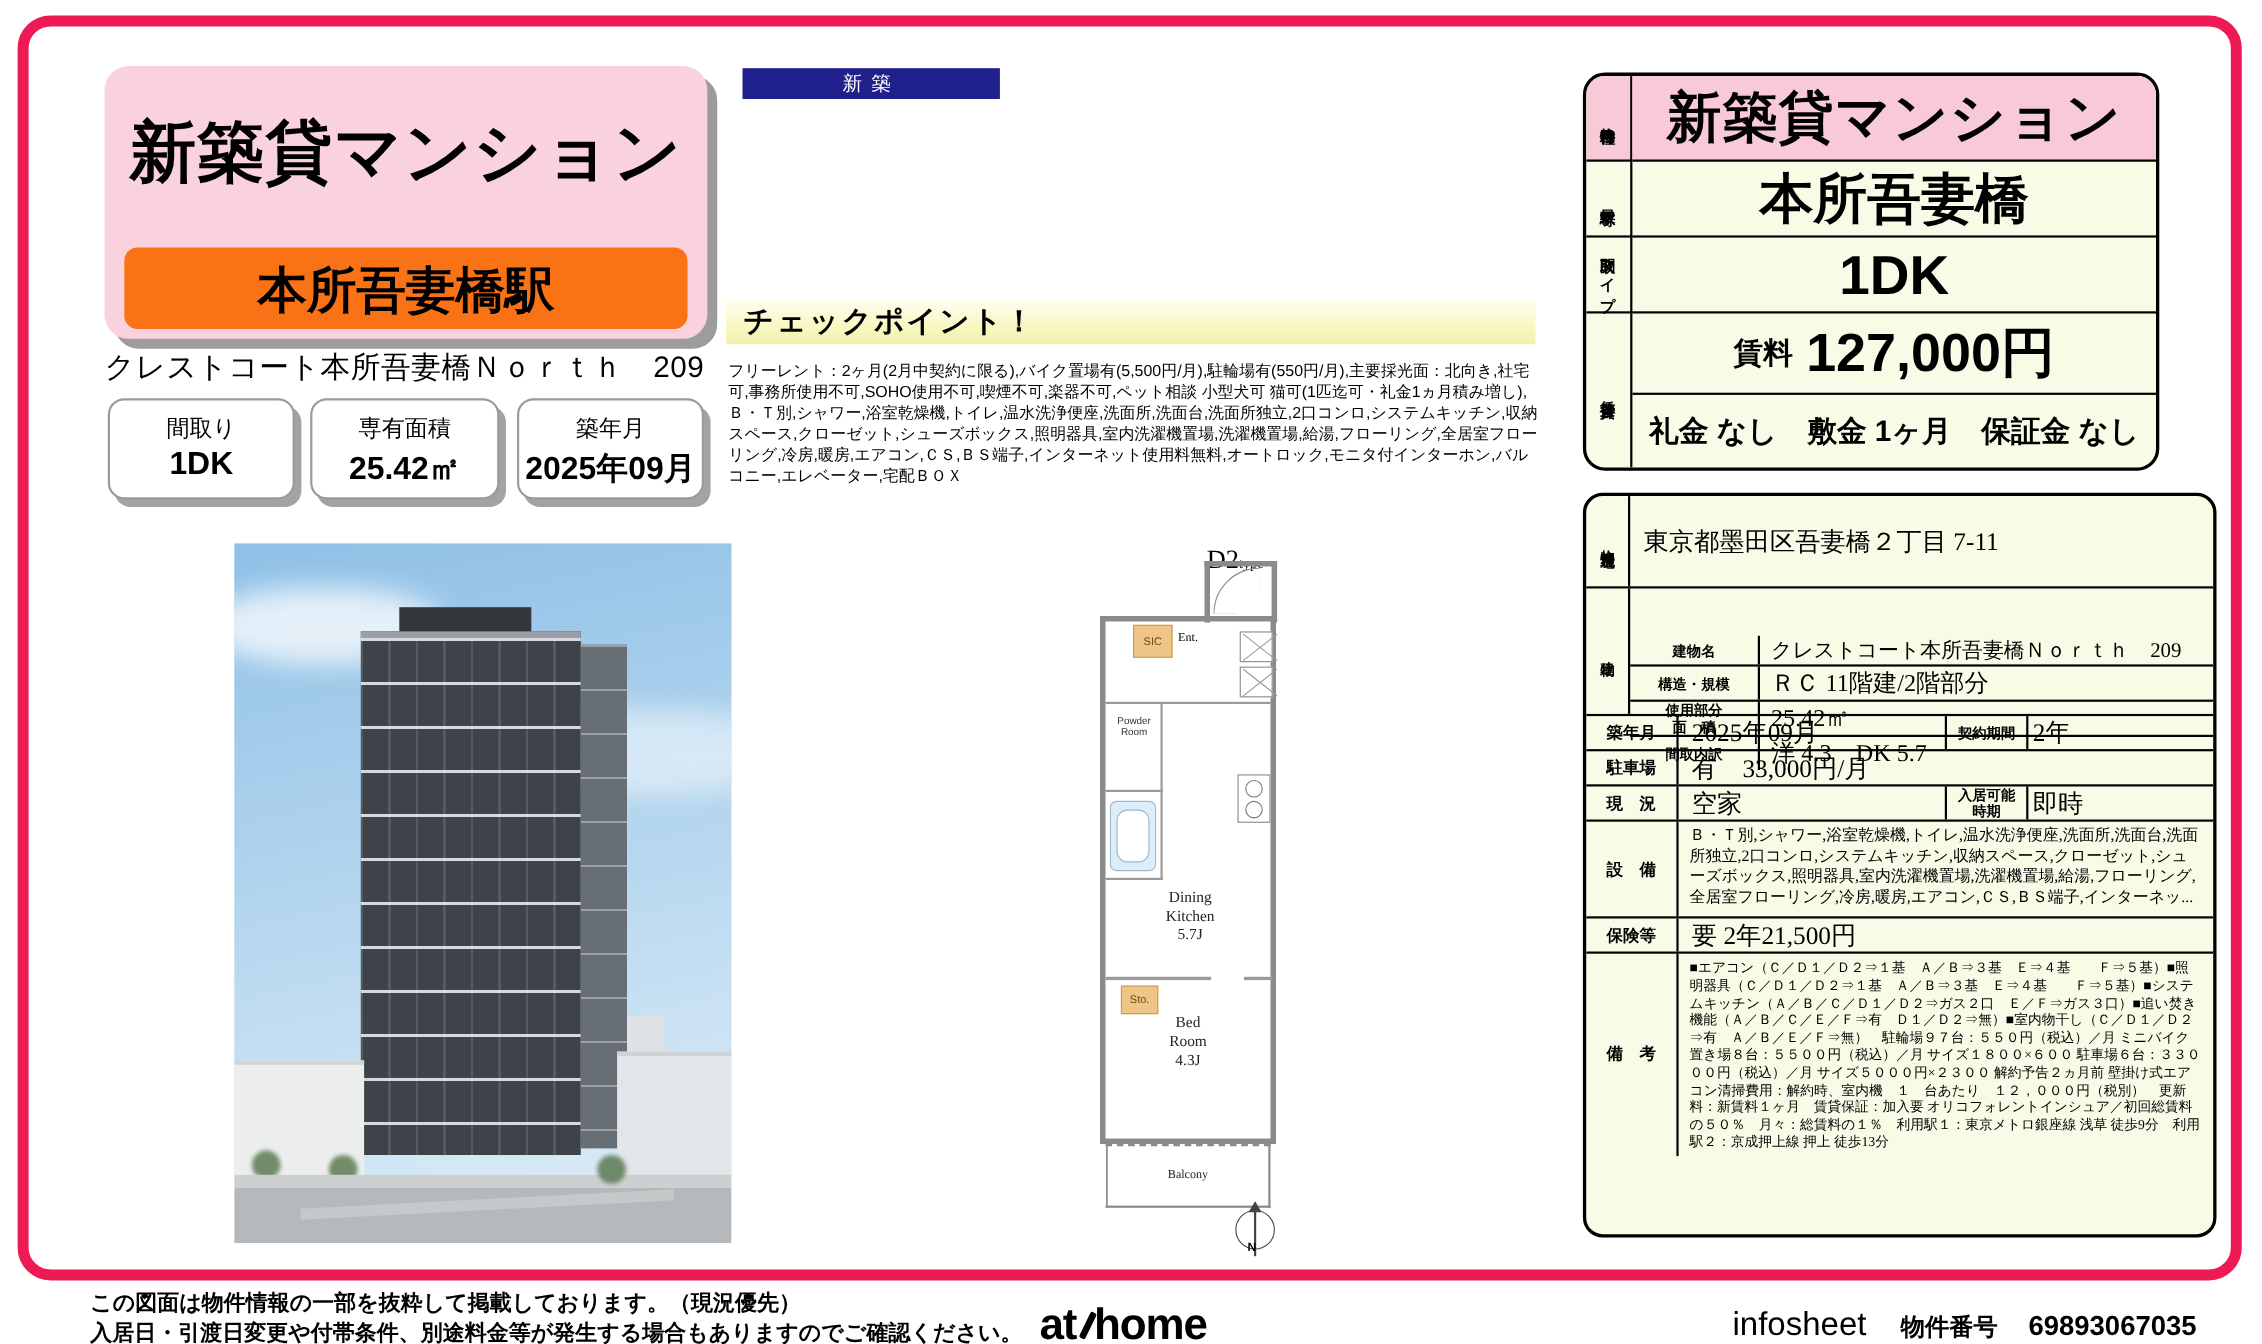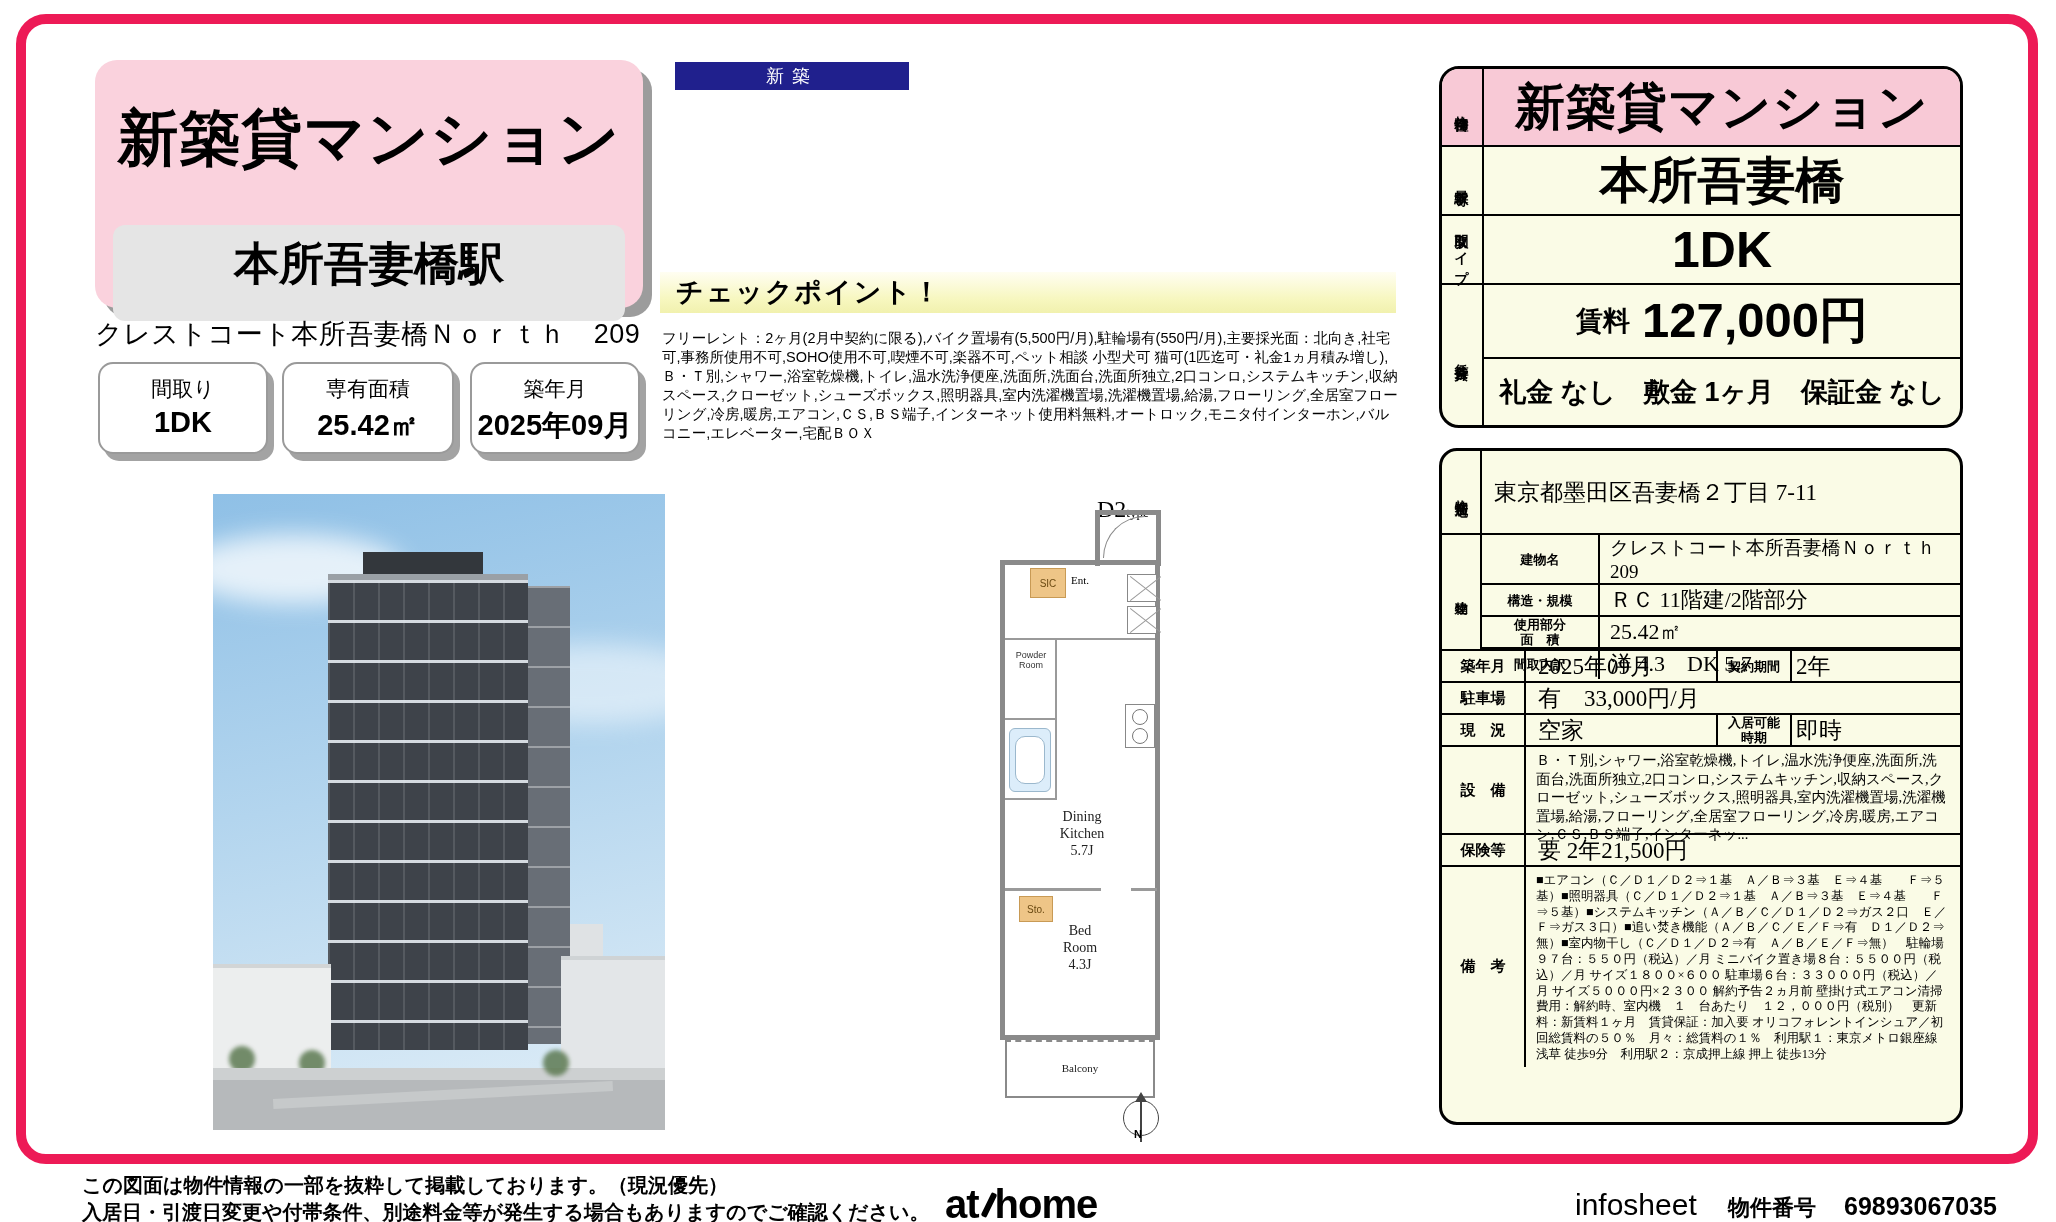--- a/index.html
+++ b/index.html
@@ -3,21 +3,21 @@
 <meta charset="utf-8">
 <style>
   html,body{margin:0;padding:0;background:#fff;}
   body{width:2056px;height:1222px;position:relative;font-family:"Liberation Sans",sans-serif;color:#000;}
   .abs{position:absolute;box-sizing:border-box;}
   
   #frame{left:16px;top:14px;width:2022px;height:1150px;border:10px solid #ed1a56;border-radius:30px;background:#fff;}
   
   #pinkbox{left:95px;top:60px;width:548px;height:248px;background:#fad2dd;border-radius:22px;box-shadow:9px 9px 0 #9c9c9c;}
   #pinkbox .title{position:absolute;left:0;top:38px;width:100%;text-align:center;font-size:61px;font-weight:700;letter-spacing:1px;}
-  #stationbox{left:113px;top:225px;width:512px;height:96px;background:#e5e5e5;border-radius:12px;}
+  #stationbox{left:113px;top:225px;width:512px;height:74px;background:#f97316;border-radius:12px;}
   #stationbox .st{width:100%;text-align:center;font-size:45px;font-weight:700;line-height:78px;}
   #bldgline{left:95px;top:316px;width:560px;font-size:27px;font-weight:500;letter-spacing:0.5px;}
   .specbox{top:362px;height:92px;background:#fff;border:2px solid #9a9a9a;border-radius:15px;box-shadow:6px 7px 0 #a3a3a3;text-align:center;}
   .specbox .lb{font-size:21px;margin-top:11px;font-weight:500;}
   .specbox .vl{font-size:29px;font-weight:700;margin-top:3px;}
   #spec0{left:98px;width:170px;} #spec1{left:282px;width:172px;} #spec2{left:470px;width:170px;}
   
   #badge{left:675px;top:62px;width:234px;height:28px;background:#20208d;color:#fff;text-align:center;font-size:18px;line-height:28px;letter-spacing:8px;}
   #cphead{left:660px;top:272px;width:736px;height:41px;background:linear-gradient(180deg,#fffef2 0%,#f7f7c0 65%,#f1f1ae 100%);}
   #cphead .h{font-size:27px;font-weight:700;line-height:41px;padding-left:16px;letter-spacing:2px;}
@@ -89,34 +89,34 @@
   .pinkc{background:#f8c9d6;}
   .bigval{font-weight:700;}
   #sum-type-val{font-size:50px;letter-spacing:1px;}
   #sum-sta-val{font-size:49px;}
   #sum-mad-val{font-size:50px;}
   #sum-rent{gap:12px;}
   #sum-rent .rlb{font-size:27px;font-weight:700;}
   #sum-rent .rvl{font-size:49px;font-weight:700;}
   #sum-terms{font-size:27px;font-weight:700;}
   
-  #dettable{left:1439px;top:448px;width:524px;height:677px;border:3px solid #000;border-radius:18px;overflow:hidden;background:#fafbe6;display:flex;flex-direction:column;}
+  #dettable{left:1439px;top:448px;width:576px;height:677px;border:3px solid #000;border-radius:18px;overflow:hidden;background:#fafbe6;display:flex;flex-direction:column;}
   .drow{display:flex;box-sizing:border-box;border-bottom:2px solid #000;flex-shrink:0;}
   .drow:last-child{border-bottom:none;flex-shrink:1;}
   .dlab-v{writing-mode:vertical-rl;text-orientation:upright;width:40px;font-size:13px;font-weight:600;display:flex;align-items:center;justify-content:center;border-right:2px solid #000;letter-spacing:1px;flex-shrink:0;box-sizing:border-box;}
   .dlab-h{width:84px;font-size:15px;font-weight:600;display:flex;align-items:center;justify-content:center;border-right:2px solid #000;flex-shrink:0;box-sizing:border-box;text-align:center;}
   .dval{flex:1;display:flex;align-items:center;font-family:"Liberation Serif",serif;font-size:23px;padding-left:12px;box-sizing:border-box;min-width:0;}
   .dlab2{width:76px;font-size:13px;font-weight:600;display:flex;align-items:center;justify-content:center;border-left:2px solid #000;border-right:2px solid #000;flex-shrink:0;box-sizing:border-box;text-align:center;line-height:15px;}
   .dval2{width:168px;display:flex;align-items:center;font-family:"Liberation Serif",serif;font-size:23px;padding-left:4px;flex-shrink:0;box-sizing:border-box;}
   #r-loc{height:84px;} #r-acc{height:74px;} #r-bldg{height:116px;} 
   #r-built,#r-fee,#r-park,#r-stat{height:32px;} #r-equip{height:88px;} #r-ins{height:32px;}
   .accwrap{flex:1;display:flex;flex-direction:column;min-width:0;}
   .accwrap .a1{height:37px;border-bottom:2px solid #000;display:flex;align-items:center;font-family:"Liberation Serif",serif;font-size:22px;padding-left:12px;box-sizing:border-box;}
   .accwrap .a2{flex:1;}
-  .bldgwrap{flex:1;display:flex;flex-direction:column;min-width:0;}
+  .bldgwrap{flex:1;display:flex;flex-direction:column;min-width:0;margin-top:43px;}
   .bldgrow{flex:1;display:flex;border-bottom:2px solid #000;min-width:0;}
   .bldgrow:last-child{border-bottom:none;}
   .blab{width:118px;font-size:13px;font-weight:600;display:flex;align-items:center;justify-content:center;border-right:2px solid #000;flex-shrink:0;box-sizing:border-box;text-align:center;line-height:15px;}
   .bval{flex:1;display:flex;align-items:center;font-family:"Liberation Serif",serif;font-size:19px;padding-left:10px;min-width:0;}
   #bv-structure,#bv-area,#bv-madori{font-size:22px;}
   .longtext{flex:1;font-family:"Liberation Serif",serif;padding:4px 10px;box-sizing:border-box;min-width:0;}
   #equiptext{font-size:14.5px;line-height:18.5px;}
   #notetext{font-size:12.5px;line-height:15.8px;padding-top:6px;}
   
   #disc{left:82px;top:1172px;font-size:20px;font-weight:700;line-height:27px;}

